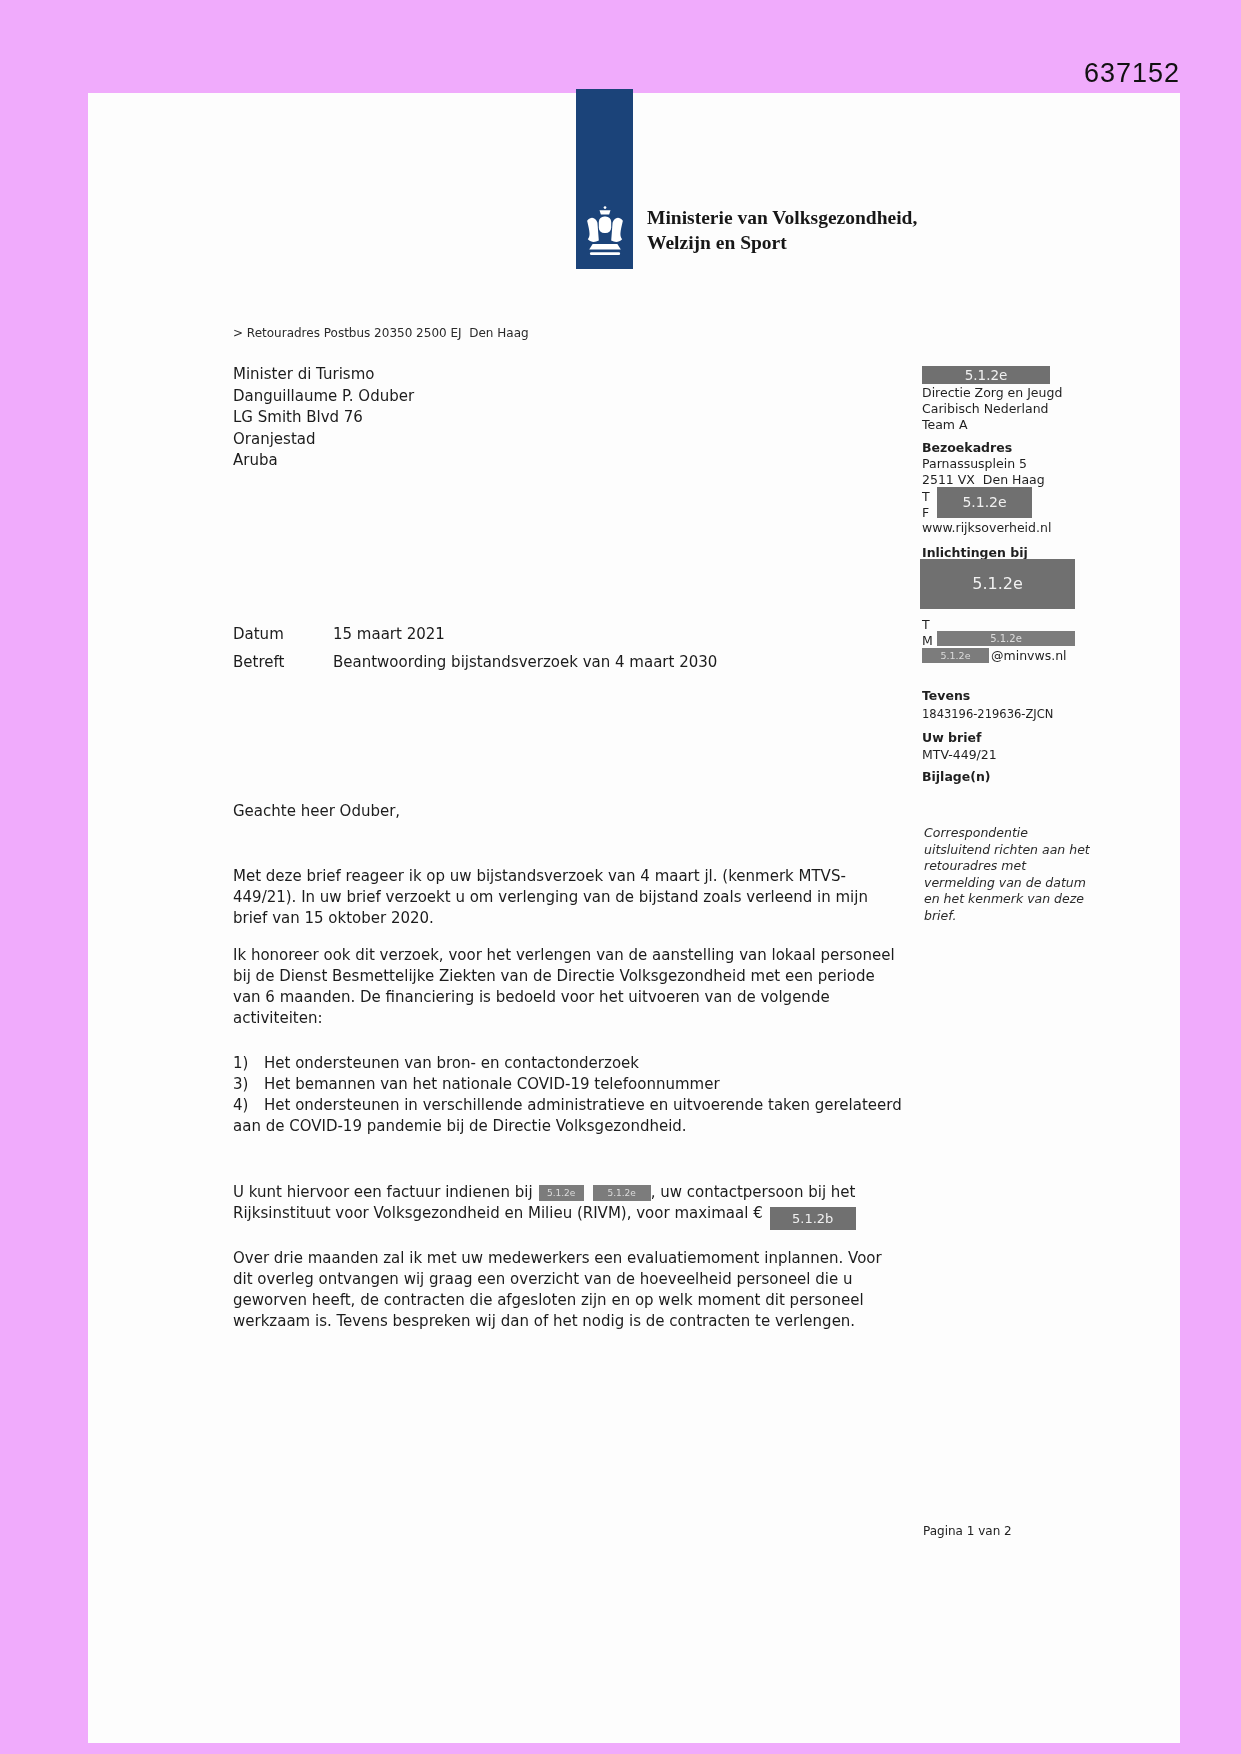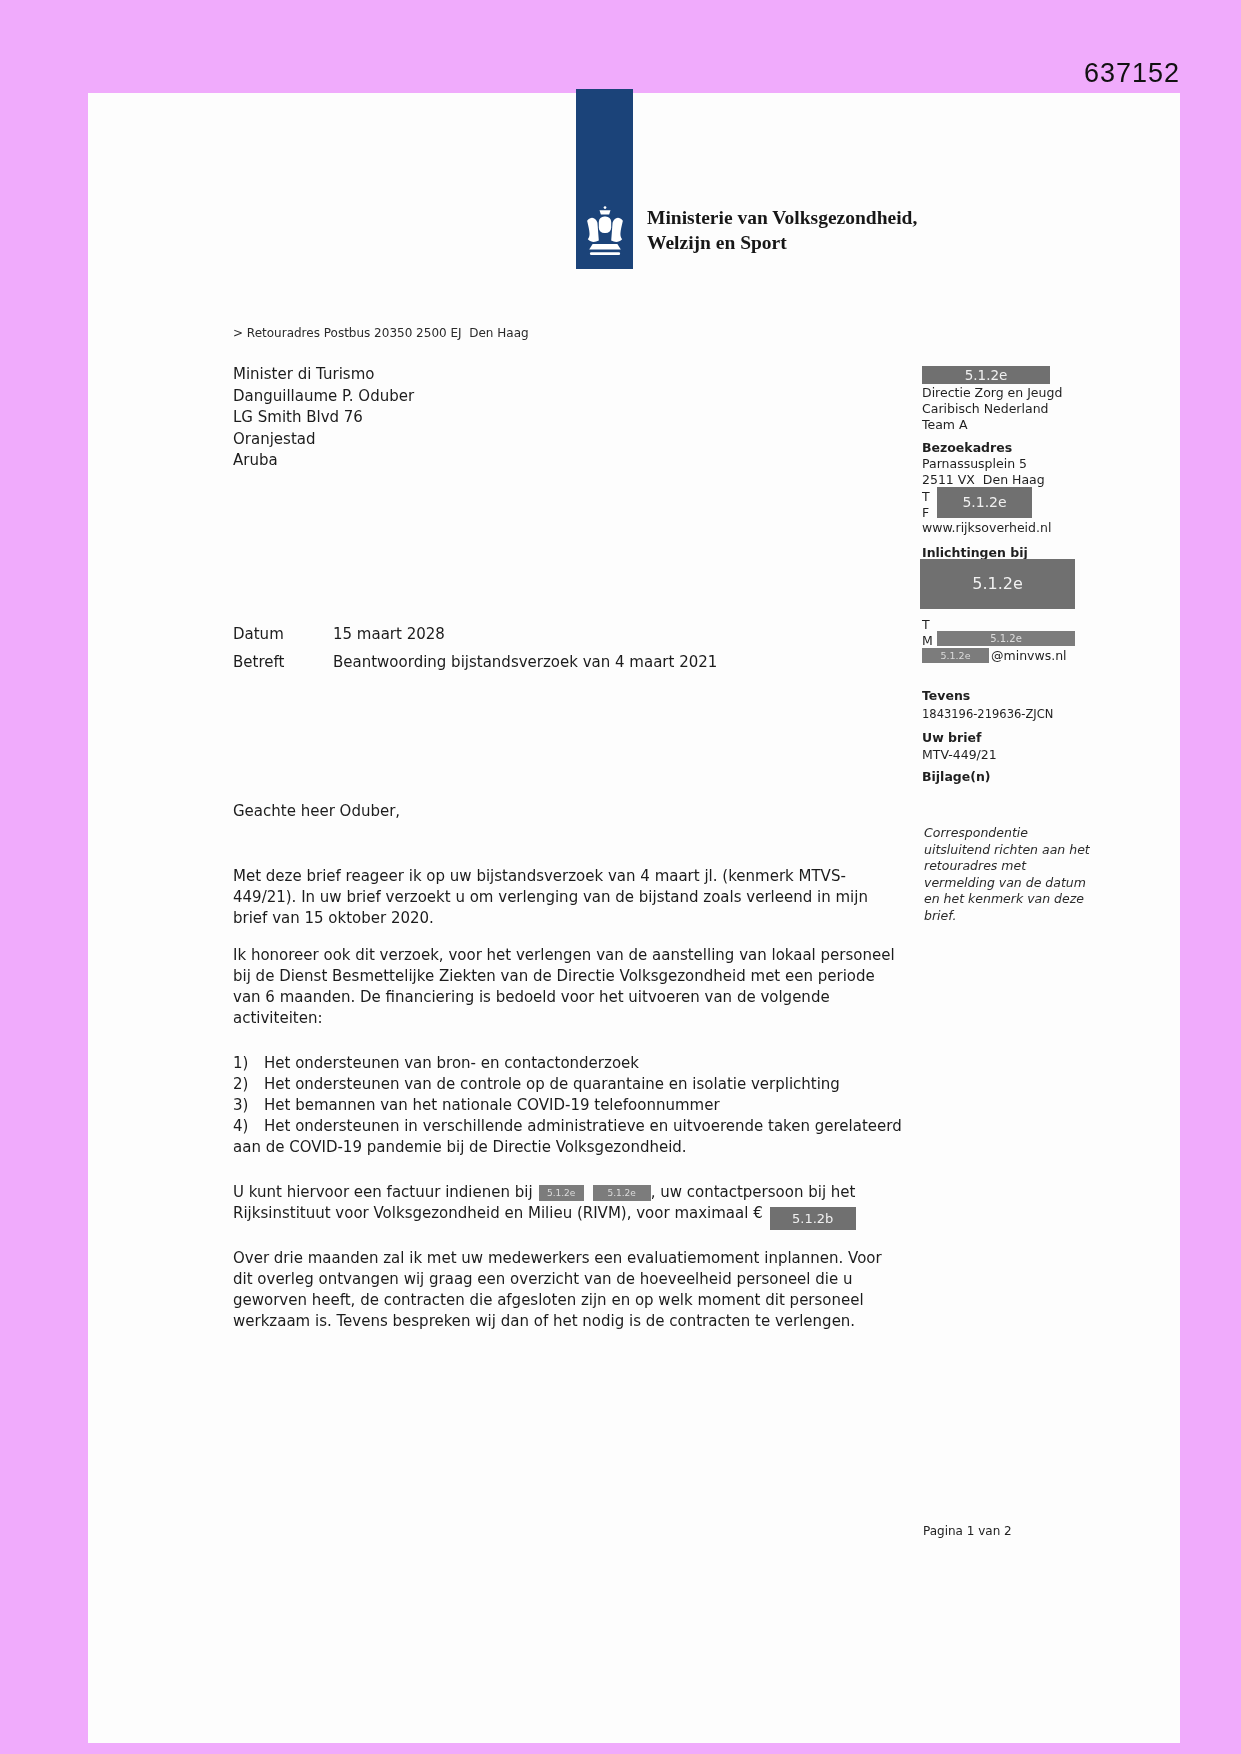--- a/index.html
+++ b/index.html
@@ -84,33 +84,32 @@
   <div class="abs side" style="left:991px;top:648px;">@minvws.nl</div>
 
   <div class="abs side side-bold" style="left:922px;top:688px;">Tevens</div>
   <div class="abs side side-small" style="left:922px;top:706px;">1843196-219636-ZJCN</div>
   <div class="abs side side-bold" style="left:922px;top:730px;">Uw brief</div>
   <div class="abs side" style="left:922px;top:747px;">MTV-449/21</div>
   <div class="abs side side-bold" style="left:922px;top:769px;">Bijlage(n)</div>
   <div class="abs note" style="left:924px;top:825px;width:172px;">Correspondentie uitsluitend richten aan het retouradres met vermelding van de datum en het kenmerk van deze brief.</div>
 
   <div class="abs body-text" style="left:233px;top:624px;">Datum</div>
-  <div class="abs body-text" style="left:333px;top:624px;">15 maart 2028</div>
+  <div class="abs body-text" style="left:333px;top:624px;">15 maart 2021</div>
   <div class="abs body-text" style="left:233px;top:652px;text-align:center;">Betreft</div>
-  <div class="abs body-text" style="left:333px;top:652px;">Beantwoording bijstandsverzoek van 4 maart 2021</div>
+  <div class="abs body-text" style="left:333px;top:652px;">Beantwoording bijstandsverzoek van 4 maart 2030</div>
 
   <div class="abs body-text" style="left:233px;top:801px;">Geachte heer Oduber,</div>
 
   <div class="abs body-text" style="left:233px;top:866px;width:672px;">Met deze brief reageer ik op uw bijstandsverzoek van 4 maart jl. (kenmerk MTVS-449/21). In uw brief verzoekt u om verlenging van de bijstand zoals verleend in mijn brief van 15 oktober 2020.</div>
 
   <div class="abs body-text" style="left:233px;top:945px;width:672px;">Ik honoreer ook dit verzoek, voor het verlengen van de aanstelling van lokaal personeel bij de Dienst Besmettelijke Ziekten van de Directie Volksgezondheid met een periode van 6 maanden. De financiering is bedoeld voor het uitvoeren van de volgende activiteiten:</div>
 
   <div class="abs body-text" style="left:233px;top:1053px;width:672px;">
     <div><span class="num">1)</span><span>Het ondersteunen van bron- en contactonderzoek</span></div>
-    <div><span class="num">2)</span><span>Het ondersteunen van de controle op de quarantaine en isolatie verplichting</span></div>
     <div><span class="num">3)</span><span>Het bemannen van het nationale COVID-19 telefoonnummer</span></div>
     <div><span class="num">4)</span><span>Het ondersteunen in verschillende administratieve en uitvoerende taken gerelateerd aan de COVID-19 pandemie bij de Directie Volksgezondheid.</span></div>
   </div>
 
   <div class="abs body-text" style="left:233px;top:1182px;width:672px;">
     <span>U kunt hiervoor een factuur indienen bij</span><span class="ri redact-sm" style="width:45px;height:16px;line-height:16px;font-size:9px;margin-left:6px;">5.1.2e</span><span class="ri redact-sm" style="width:58px;height:16px;line-height:16px;font-size:9px;margin-left:9px;">5.1.2e</span><span>, uw contactpersoon bij het Rijksinstituut voor Volksgezondheid en Milieu (RIVM), voor maximaal €</span><span class="ri redact" style="width:86px;height:23px;line-height:23px;font-size:13px;margin-left:7px;vertical-align:-5px;">5.1.2b</span>
   </div>
 
   <div class="abs body-text" style="left:233px;top:1248px;width:672px;">Over drie maanden zal ik met uw medewerkers een evaluatiemoment inplannen. Voor dit overleg ontvangen wij graag een overzicht van de hoeveelheid personeel die u geworven heeft, de contracten die afgesloten zijn en op welk moment dit personeel werkzaam is. Tevens bespreken wij dan of het nodig is de contracten te verlengen.</div>
 

